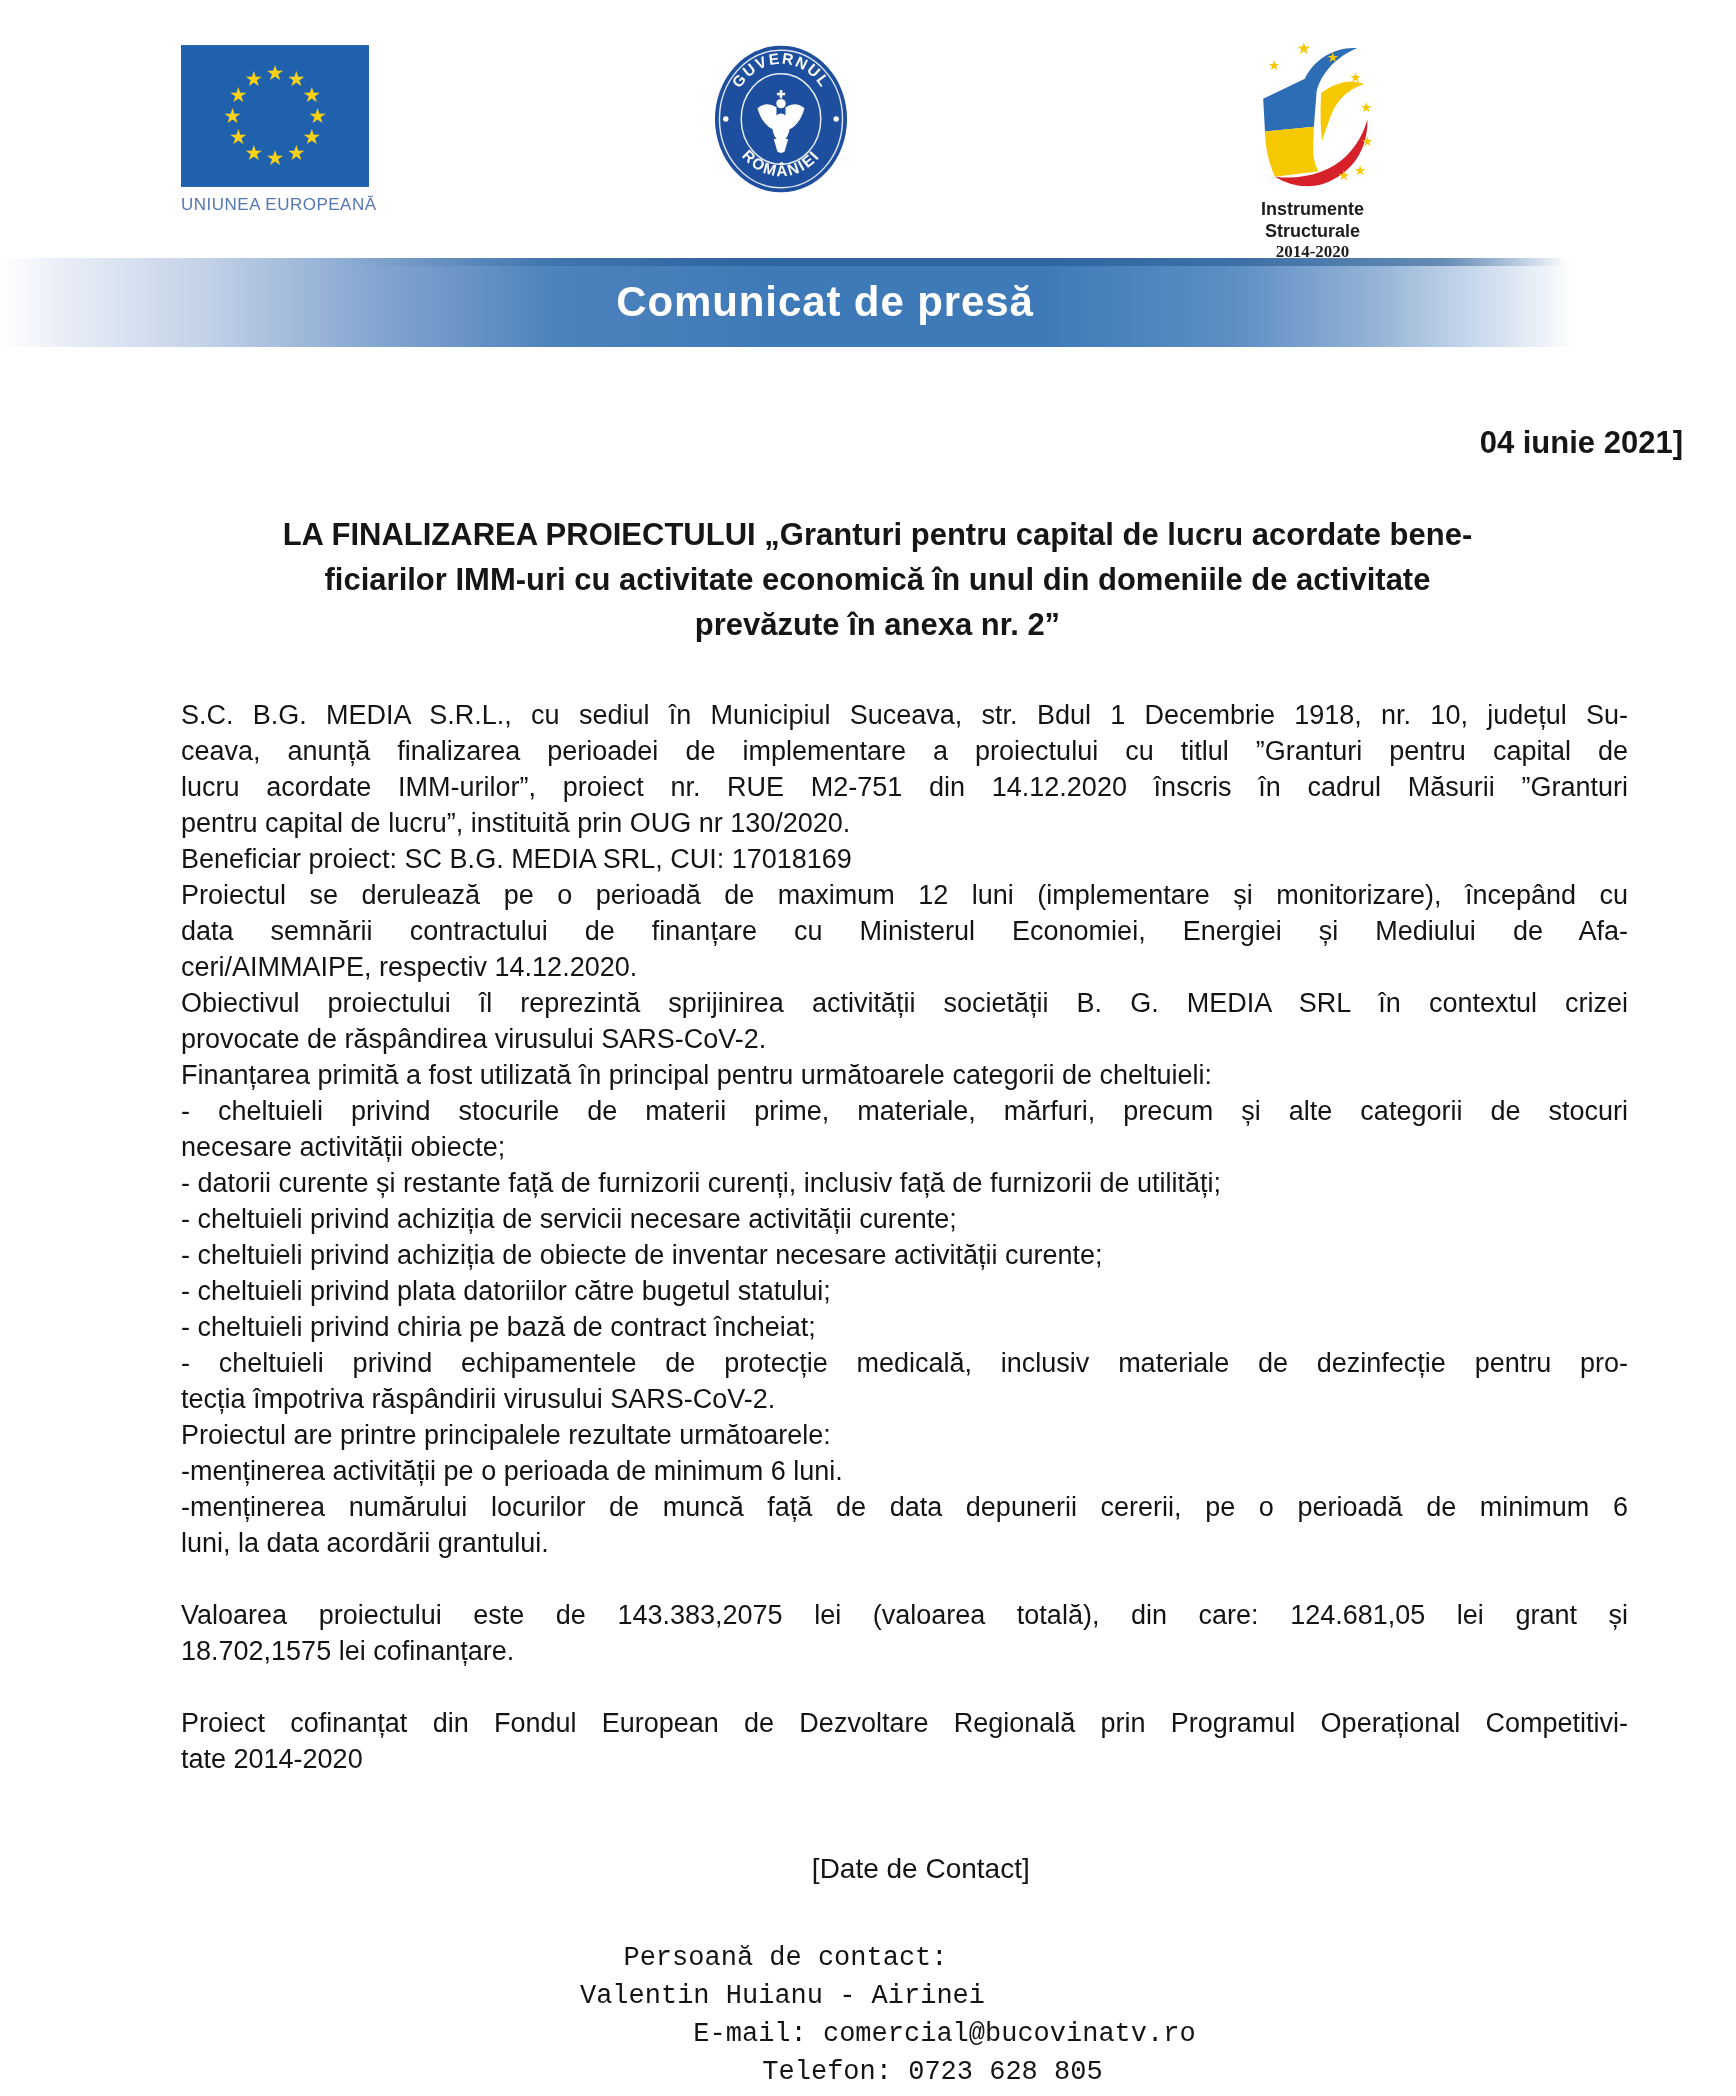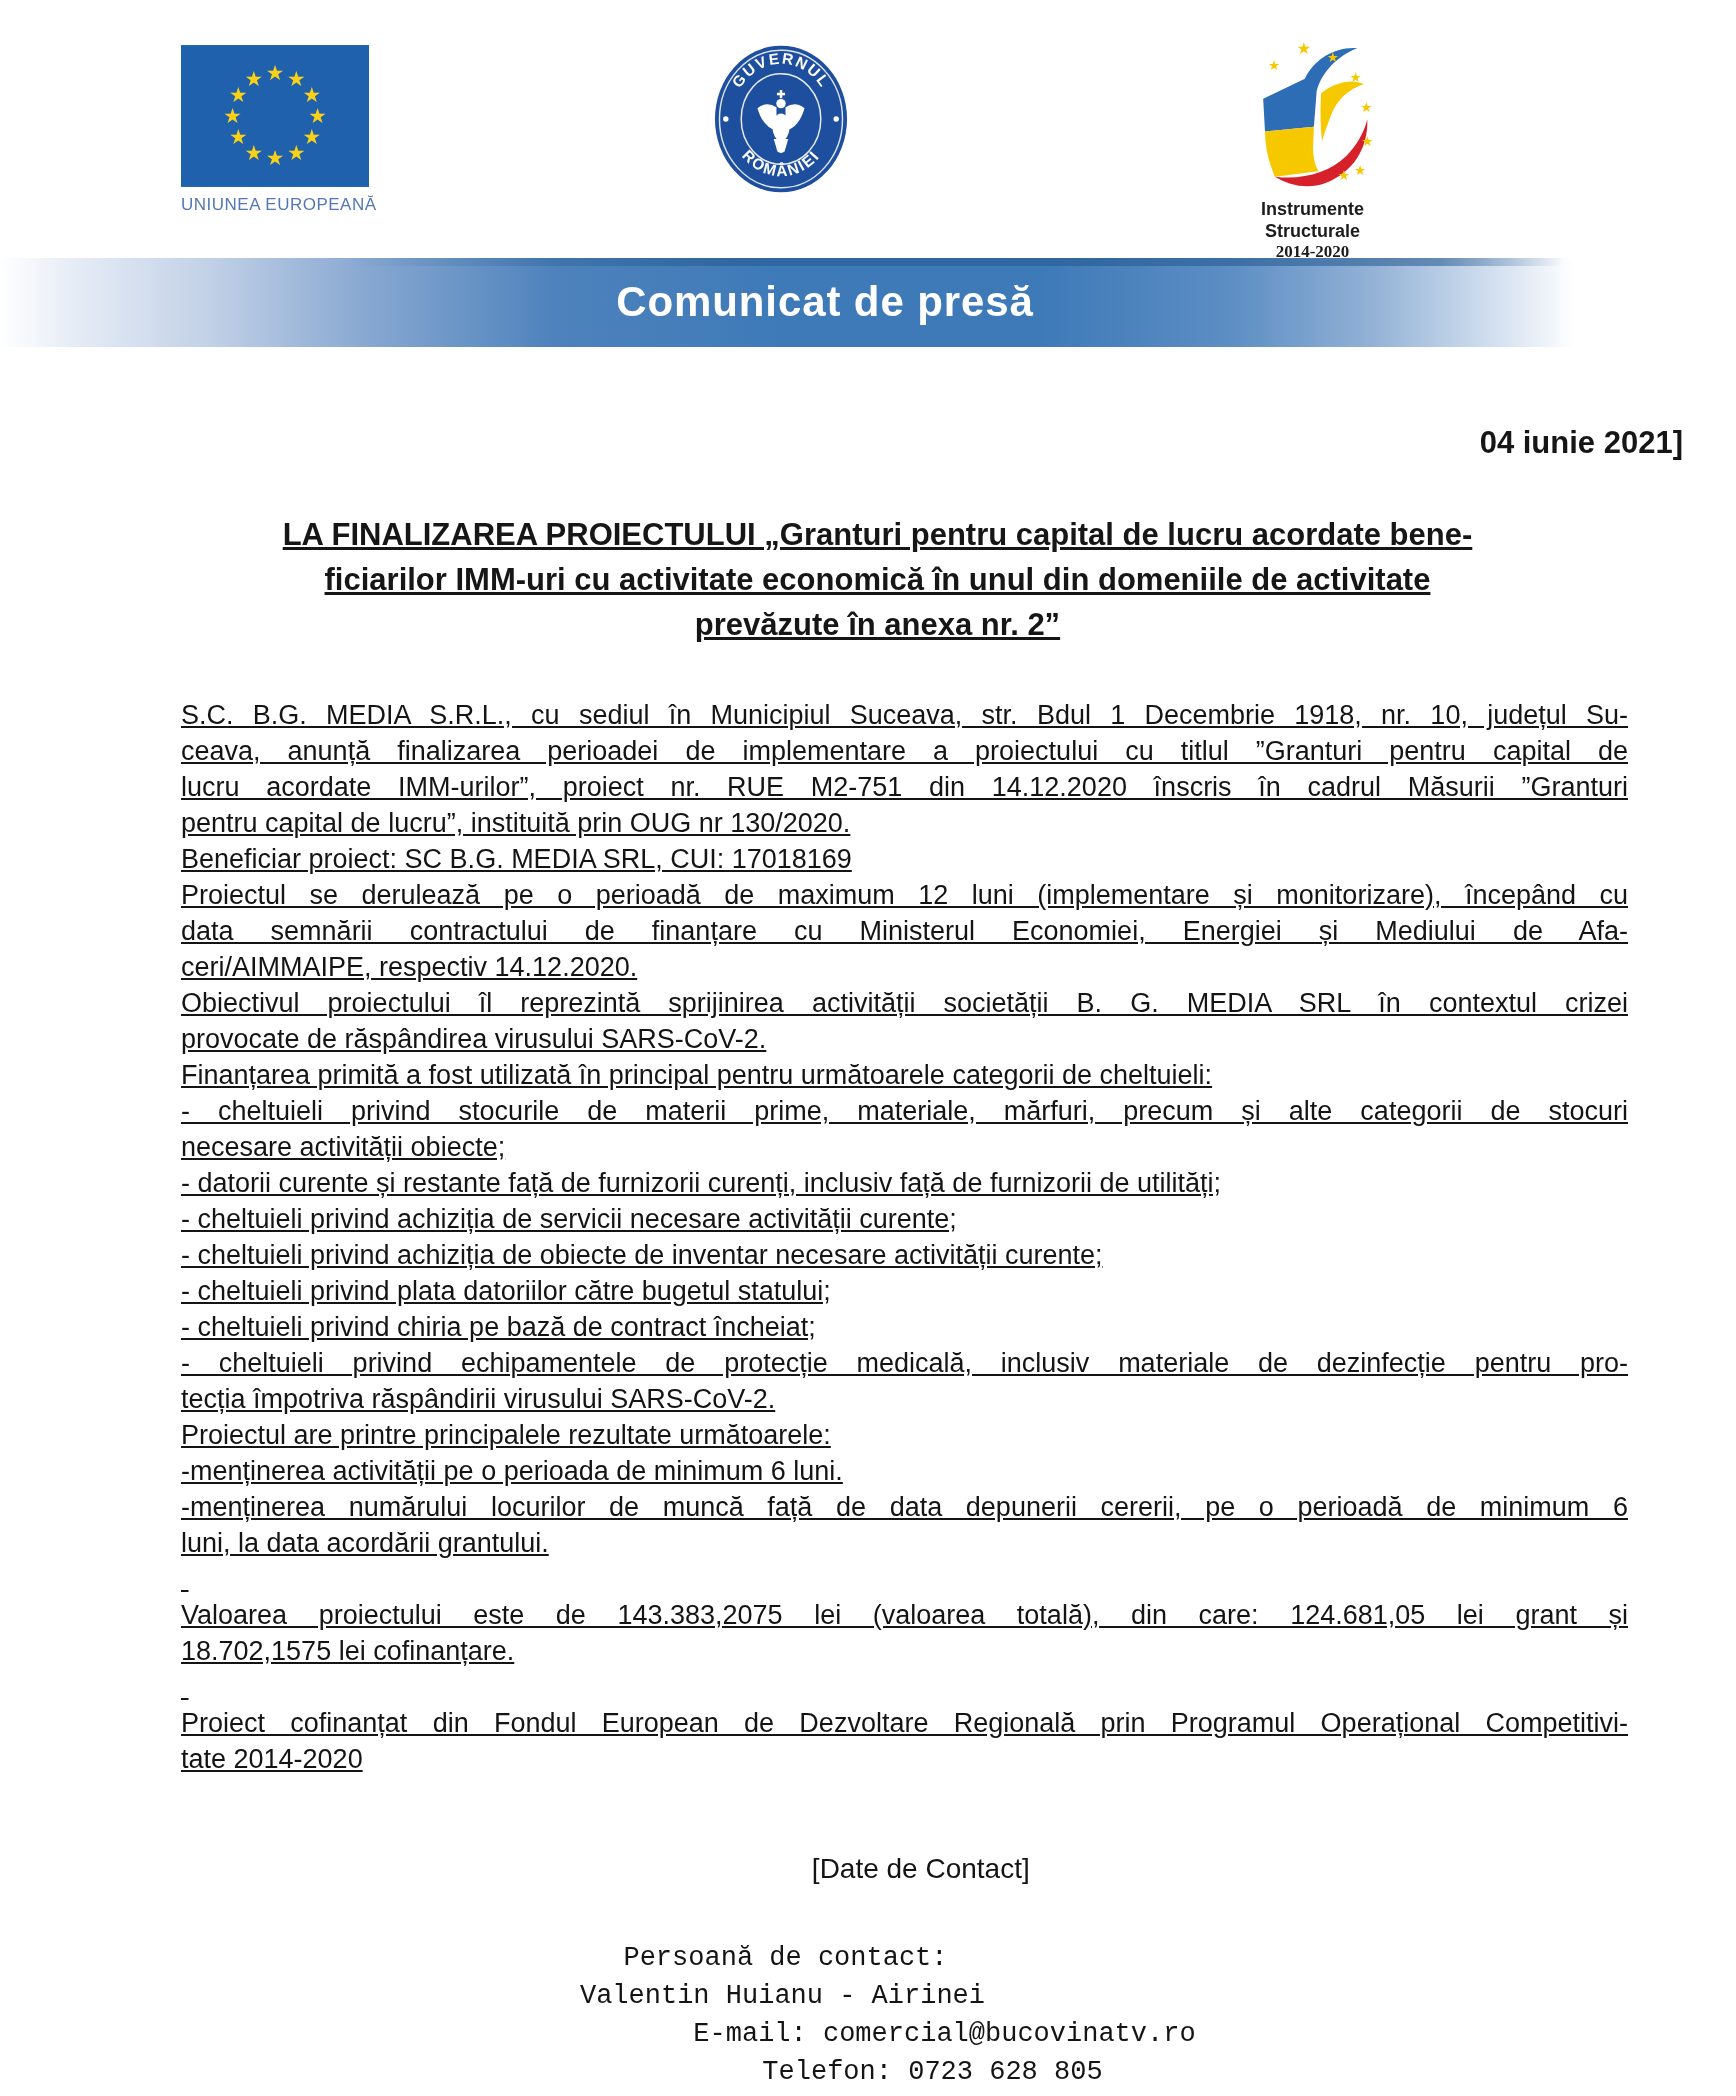--- a/index.html
+++ b/index.html
@@ -31,24 +31,24 @@
   .banner-title{
     position:absolute;left:0;top:0;width:100%;height:89px;line-height:87px;
     text-align:center;padding-right:87px;box-sizing:border-box;
     font-size:42px;font-weight:700;color:#ffffff;letter-spacing:0.9px;
   }
   
   .date-line{position:absolute;left:181px;top:425px;width:1502px;text-align:right;
     font-size:31px;font-weight:700;color:#161616;}
   
   .heading{position:absolute;left:181px;top:512px;width:1447px;text-align:center;
-    font-size:31px;line-height:45px;font-weight:700;color:#161616;transform:translateX(-27px);text-decoration:underline;}
+    font-size:31px;line-height:45px;font-weight:700;color:#161616;transform:translateX(-27px);}
   
   .body-lines{position:absolute;left:181px;top:697px;width:1447px;font-size:27px;color:#141414;}
-  .body-lines .line{height:36px;line-height:36px;white-space:nowrap;text-decoration:underline;}
+  .body-lines .line{height:36px;line-height:36px;white-space:nowrap;}
   .body-lines .line:nth-child(1),
   .body-lines .line:nth-child(2),
   .body-lines .line:nth-child(3),
   .body-lines .line:nth-child(6),
   .body-lines .line:nth-child(7),
   .body-lines .line:nth-child(9),
   .body-lines .line:nth-child(12),
   .body-lines .line:nth-child(19),
   .body-lines .line:nth-child(23),
   .body-lines .line:nth-child(26),

